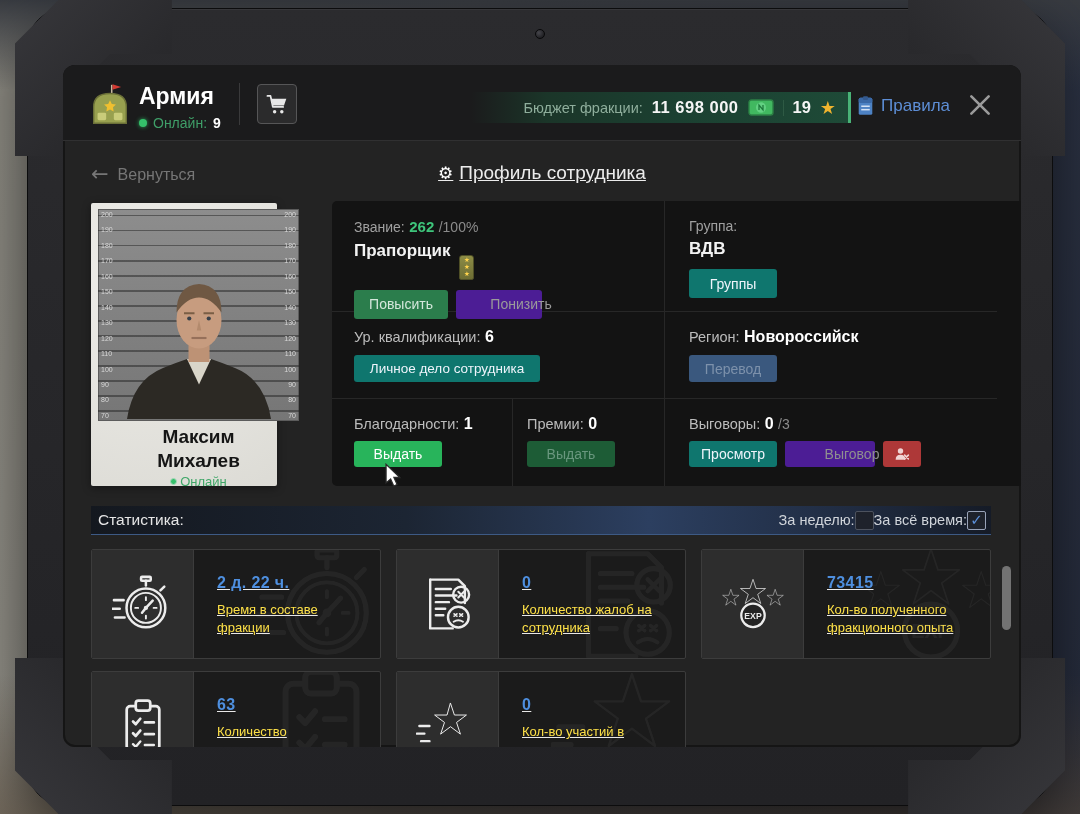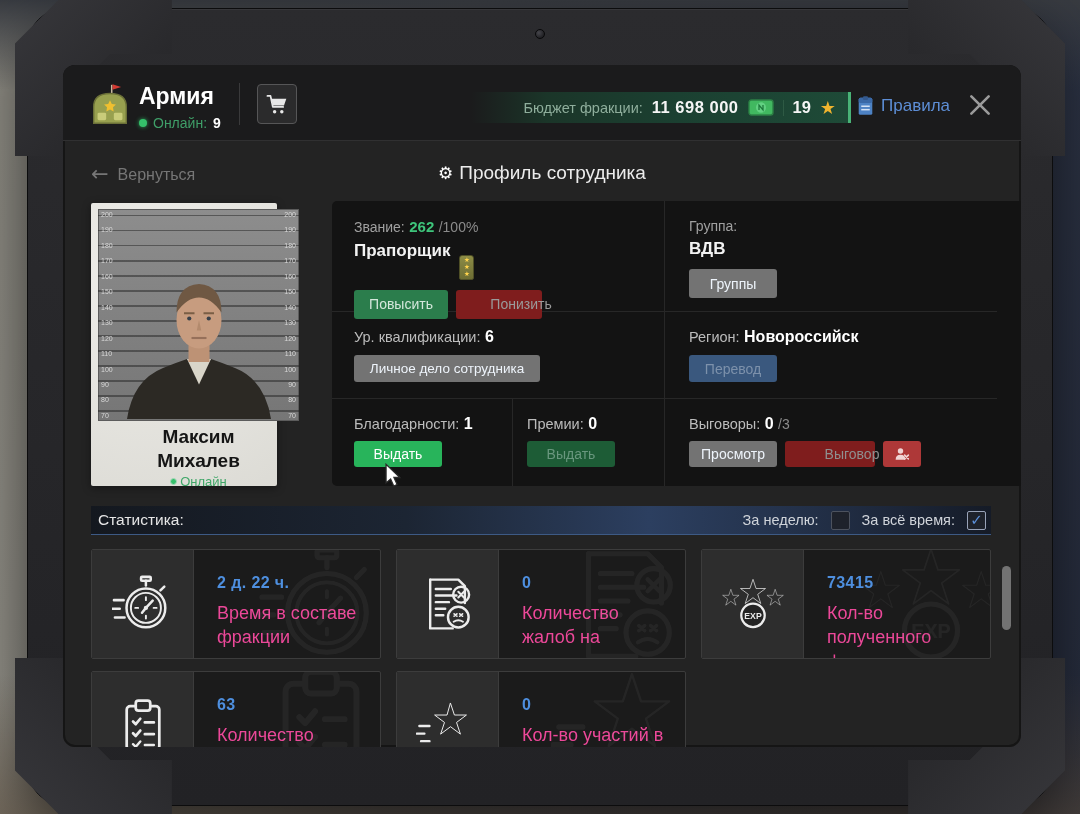--- a/index.html
+++ b/index.html
@@ -58,21 +58,21 @@
 
   .rules-btn { position:absolute; left:794px; top:30px; display:flex; align-items:center; gap:7px;
     color:#5d8ed6; font-size:17px; cursor:pointer; }
   .close-btn { position:absolute; left:901px; top:24px; width:32px; height:32px; cursor:pointer;
     display:flex; align-items:center; justify-content:center; }
 
   
   .back-btn { position:absolute; left:28px; top:99px; display:flex; align-items:center; gap:9px;
     color:#767676; font-size:16px; cursor:pointer; }
   .back-arrow { font-family:"DejaVu Sans",sans-serif; font-size:21px; line-height:1; }
-  .page-title { position:absolute; left:0; top:97px; width:958px; text-align:center; font-size:19px; color:#ececec; }
+  .page-title { position:absolute; left:0; top:97px; width:958px; text-align:center; font-size:19px; color:#ececec;text-decoration:underline; }
   .gear-ico { font-family:"DejaVu Sans",sans-serif; font-size:17px; margin-right:6px; color:#fff; }
 
   
   .photo-card { position:absolute; left:28px; top:138px; width:186px; height:283px;
     background:radial-gradient(circle at 30% 25%, #efeeea, #dcdbd5); border-radius:2px;
     box-shadow:0 2px 8px rgba(0,0,0,.4); }
   .mugshot { position:absolute; left:7px; top:6px; width:201px; height:212px; overflow:hidden;
     background:linear-gradient(#8d8d8d,#767676); box-shadow:inset 0 0 0 1px #5c5c5c; }
   .mug-lines { position:absolute; inset:6px 0 0 0;
     background:repeating-linear-gradient(to bottom, rgba(35,35,35,.5) 0 1.5px, transparent 1.5px 15px); }
@@ -97,50 +97,50 @@
   .val-dim { font-size:14px; color:#8b8b8b; }
   .val-white { font-size:16px; font-weight:bold; color:#fff; }
   .big-name { font-size:17px; font-weight:bold; color:#f2f2f2; }
   .epaulette { display:inline-flex; flex-direction:column; align-items:center; justify-content:center;
     width:15px; height:25px; margin-left:9px; vertical-align:-6px; border-radius:3px 3px 2px 2px;
     background:linear-gradient(#8c8c46,#6d6d34); border:1px solid #4f4f26; font-size:6.5px; line-height:1.05; color:#ffd34d;
     font-family:"DejaVu Sans",sans-serif; }
   .btn { display:inline-flex; align-items:center; justify-content:center; border:none; border-radius:3px;
     font-size:14px; font-family:"Liberation Sans",sans-serif; cursor:pointer; }
   .btn-green { background:#2b7d4c; color:#d4e7db; }
-  .btn-gray { background:#7f1d1d; color:#9a9a9a;padding-left:44px; }
-  .btn-blue { background:#737373; color:#eef4fb; }
+  .btn-gray { background:#4c1d95; color:#9a9a9a;padding-left:44px; }
+  .btn-blue { background:#0f766e; color:#eef4fb; }
   .btn-steel { background:#3a587e; color:#7d91ab; }
   .btn-bright { background:#28b45b; color:#fff; }
   .btn-darkgreen { background:#1d5c36; color:#69977e; }
   .btn-red { background:#ae3838; width:38px; height:26px; }
   .row-btns { display:flex; gap:8px; }
 
   
   .cursor { position:absolute; left:322px; top:398px; z-index:40; }
 
   
   .stats-bar { position:absolute; left:28px; top:441px; width:900px; height:29px;
     background:linear-gradient(90deg,#14181f 0%, #1c2533 35%, #2c3f60 62%, #202c42 84%, #151b27 100%);
     border-bottom:1px solid #3d5a85; display:flex; align-items:center; padding:0 5px 0 7px; }
   .stats-title { font-size:15.5px; color:#e6e6e6; }
-  .filters { margin-left:auto; display:flex; align-items:center; gap:12px; font-size:14.5px; color:#d0d4da; }
+  .filters { margin-left:auto; display:flex; align-items:center; gap:0; font-size:14.5px; color:#d0d4da; }
   .checkbox { width:19px; height:19px; border-radius:2px; background:#1e222b; border:1.5px solid #4c525e;
     display:flex; align-items:center; justify-content:center; cursor:pointer; font-family:"DejaVu Sans",sans-serif; }
   .checkbox.checked { border-color:#98a2b8; }
   .checkbox.checked:after { content:"✓"; color:#5b8fd9; font-size:15px; font-weight:bold; }
 
   
   .card { position:absolute; width:290px; height:110px; border:1px solid #3c3c3c; border-radius:2px;
     display:flex; overflow:hidden; background:#1b1b1b; }
   .card-ico { width:102px; flex:none; background:#2d2d2d; border-right:1px solid #3c3c3c;
     display:flex; align-items:center; justify-content:center; }
-  .card-body { position:relative; flex:1; padding:24px 10px 0 23px; overflow:hidden; }
+  .card-body { position:relative; flex:1; padding:24px 10px 0 23px; overflow:hidden;text-decoration:underline; }
   .card-val { font-size:16px; font-weight:bold; color:#4e8fdf; letter-spacing:.4px; }
-  .card-lab { margin-top:9px; font-size:18px; color:#ec4899; line-height:1.35; }
+  .card-lab { margin-top:9px; font-size:13px; color:#fde047; line-height:1.35; }
   .wm { position:absolute; right:-16px; top:-8px; width:150px; height:126px; opacity:.05; }
 
   .scroll-thumb { position:absolute; left:939px; top:501px; width:9px; height:64px;
     background:#737373; border-radius:5px; cursor:pointer; }
 
   svg { display:block; }
 </style>
 </head>
 <body>
 

